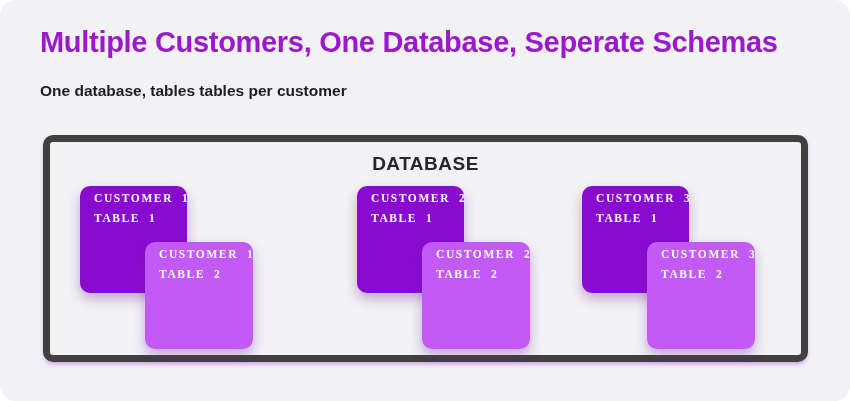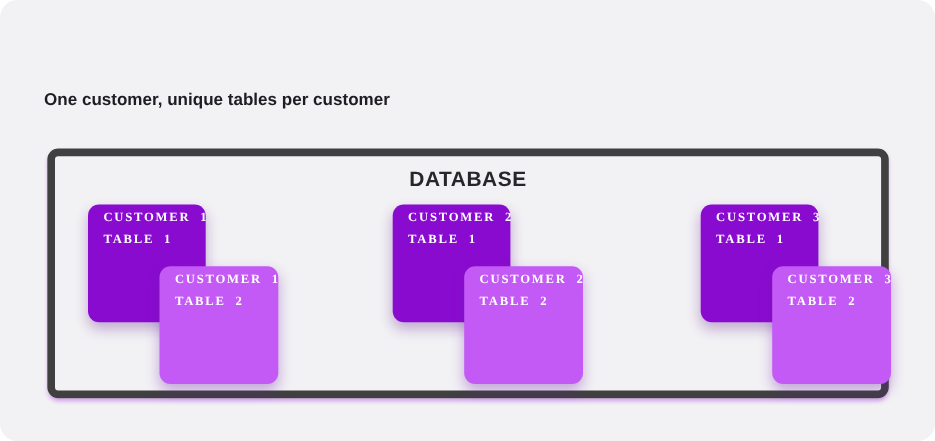--- a/index.html
+++ b/index.html
@@ -60,21 +60,21 @@
     color: #26262b;
   }
   .schema-group {
     position: absolute;
     top: 44px;
     width: 173px;
     height: 163px;
   }
   .schema-group.g1 { left: 30px; }
   .schema-group.g2 { left: 307px; }
-  .schema-group.g3 { left: 587px; }
+  .schema-group.g3 { left: 532px; }
   .table-box {
     position: absolute;
     box-sizing: border-box;
     border-radius: 10px;
     padding: 2px 14px;
     color: #ffffff;
     font-family: Liberation Serif, serif;
     font-weight: 700;
     font-size: 11.5px;
     line-height: 20px;
@@ -96,22 +96,23 @@
     height: 107px;
     background: #c35af5;
     box-shadow: 0 6px 12px rgba(110, 30, 165, 0.35);
   }
 </style>
 </head>
 <body>
 
 <div class="card">
 
+  <h1 class="page-title">Multiple Customers, One Database, Seperate Schemas</h1>
 
-  <p class="page-subtitle">One customer, unique tables per customer</p>
+  <p class="page-subtitle">One database, tables tables per customer</p>
 
   <div class="db-container">
 
     <div class="db-label">DATABASE</div>
 
     <div class="schema-group g1">
       <div class="table-box t1">CUSTOMER  1
 TABLE  1</div>
       <div class="table-box t2">CUSTOMER  1
 TABLE  2</div>

